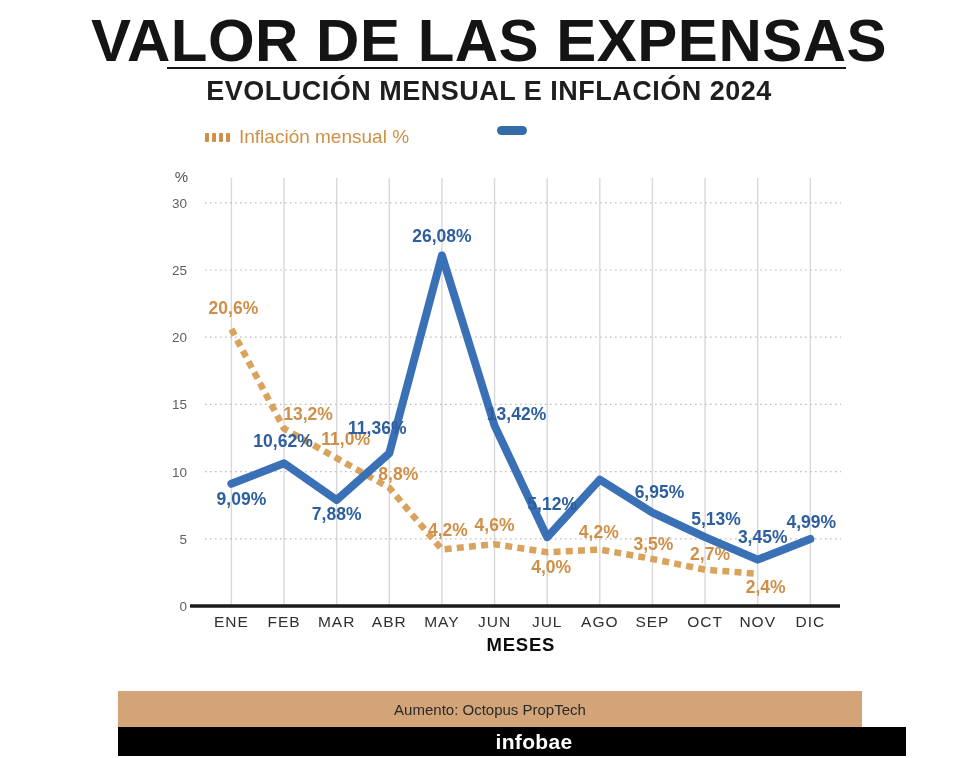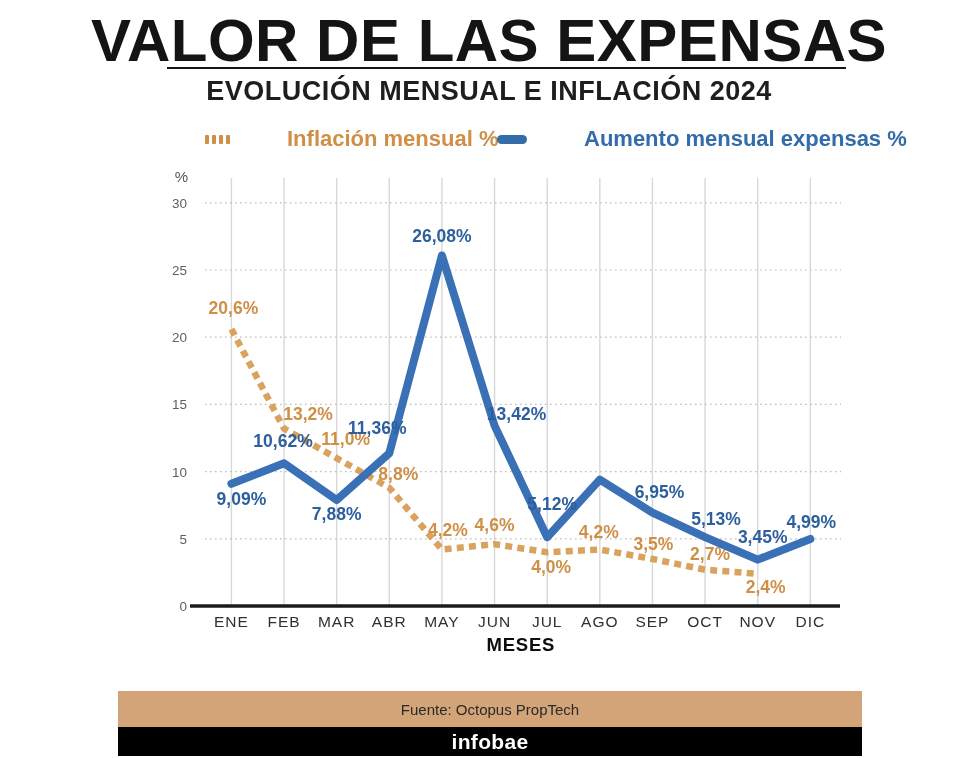--- a/index.html
+++ b/index.html
@@ -11,36 +11,36 @@
     position:absolute;top:6px;left:0;width:100%;text-align:center;
     font-size:60px;font-weight:700;letter-spacing:0.5px;color:#141414;
   }
   .title-rule{
     position:absolute;top:67px;left:167px;width:679px;height:2px;background:#161616;
   }
   .subtitle{
     position:absolute;top:76px;left:0;width:100%;text-align:center;
     font-size:27px;font-weight:700;letter-spacing:0.5px;color:#1e1e1e;
   }
-  .legend-item{position:absolute;top:126px;display:flex;align-items:center;font-size:22px;font-weight:700;gap:48px;}
+  .legend-item{position:absolute;top:126px;display:flex;align-items:center;font-size:19px;font-weight:400;}
   .legend-inflacion{left:205px;}
   .legend-expensas{left:497px;}
   .dash-icon{display:inline-flex;gap:3px;margin-right:9px;}
   .dash-icon i{display:block;width:4px;height:9px;border-radius:1px;}
   .line-icon{display:inline-block;width:30px;height:9px;border-radius:5px;margin-right:9px;}
   #chart-svg{position:absolute;left:0;top:0;pointer-events:none;}
   .source-bar{
     position:absolute;left:118px;top:691px;width:744px;height:36px;
     display:flex;align-items:center;justify-content:center;
     font-size:15px;color:#2a2a2a;
   }
   .brand-bar{
     position:absolute;left:118px;top:727px;width:744px;height:29px;
     display:flex;align-items:center;justify-content:center;
-    font-size:21px;font-weight:700;color:#ffffff;letter-spacing:0.3px;
+    font-size:21px;font-weight:700;color:#ffffff;letter-spacing:0.3px;padding-left:44px;
   }
 </style>
 </head>
 <body>
 
 <svg id="chart-svg" width="978" height="758" viewBox="0 0 978 758">
     <line x1="231.4" y1="178" x2="231.4" y2="606" stroke="#d8d8d8" stroke-width="1.4"></line>
     <line x1="284.03000000000003" y1="178" x2="284.03000000000003" y2="606" stroke="#d8d8d8" stroke-width="1.4"></line>
     <line x1="336.66" y1="178" x2="336.66" y2="606" stroke="#d8d8d8" stroke-width="1.4"></line>
     <line x1="389.29" y1="178" x2="389.29" y2="606" stroke="#d8d8d8" stroke-width="1.4"></line>
@@ -114,21 +114,20 @@
   <span class="dash-icon">
       <i style="background: rgb(207, 143, 71);"></i>
       <i style="background: rgb(207, 143, 71);"></i>
       <i style="background: rgb(207, 143, 71);"></i>
       <i style="background: rgb(207, 143, 71);"></i>
     </span>
   <span>Inflación mensual %</span>
 </div>
 <div class="legend-item legend-expensas" style="color: rgb(51, 108, 168);">
   <span class="line-icon" style="background: rgb(51, 108, 168);"></span>
-  <span>Aumento mensual expensas %</span>
 </div>
 
 <div class="source-bar" style="background: rgb(210, 164, 120);">
-  <span>Fuente: Octopus PropTech</span>
+  <span>Aumento: Octopus PropTech</span>
 </div>
 <div class="brand-bar" style="background: rgb(0, 0, 0);">
   <span>infobae</span>
 </div>
 
 </body></html>

